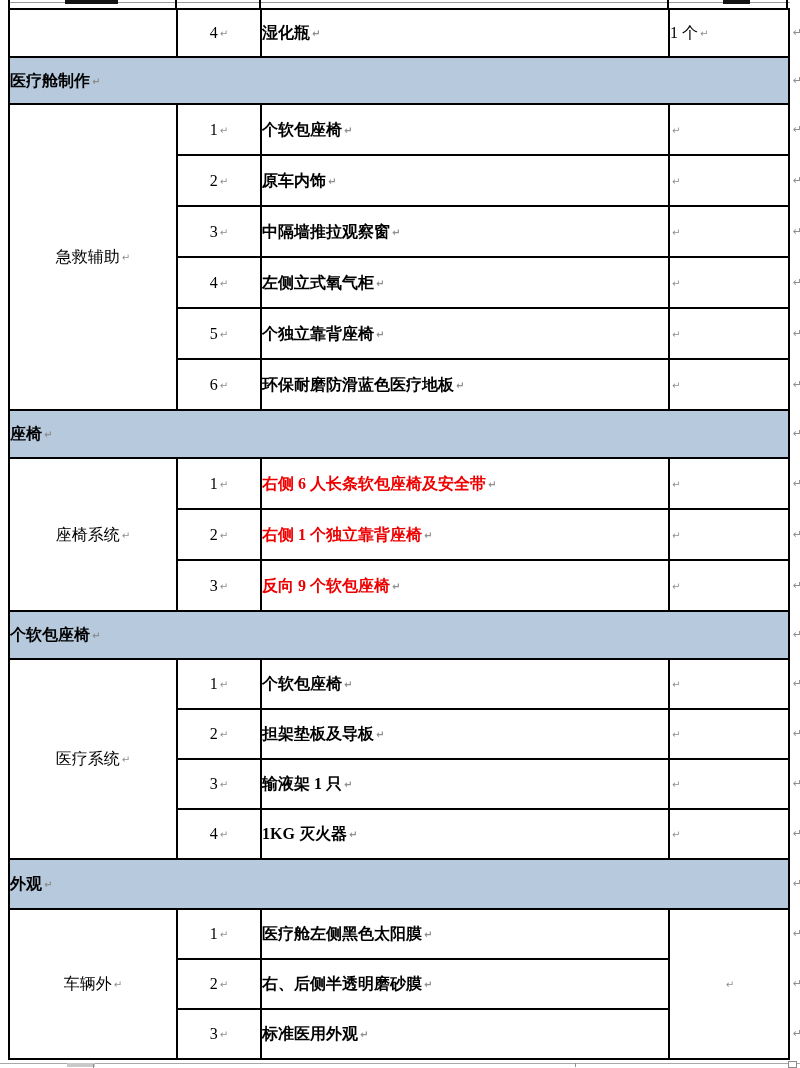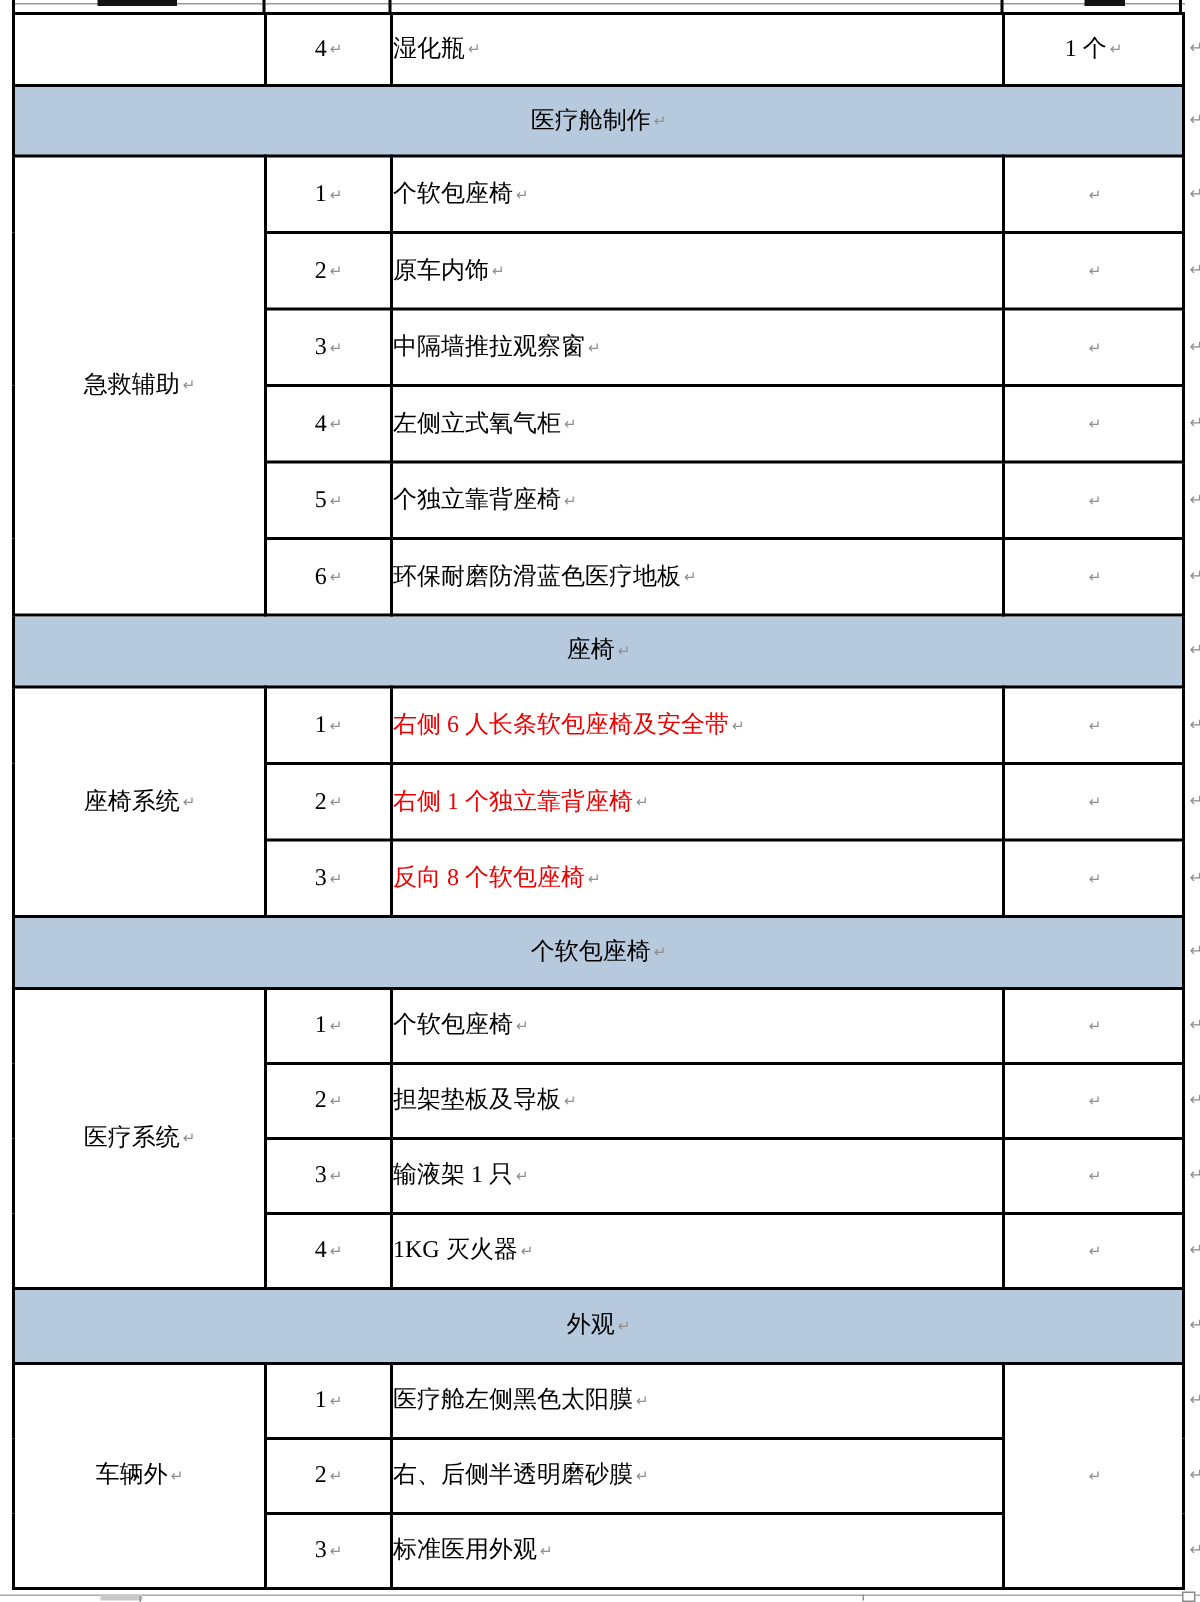--- a/index.html
+++ b/index.html
@@ -28,28 +28,28 @@
     vertical-align: middle;
     font-size: 16px;
     line-height: 1.25;
     overflow: hidden;
   }
   tr.h48 { height: 48px; }
   tr.h47 { height: 47px; }
   tr.h51 { height: 51px; }
   tr.h50 { height: 50px; }
   td.cell-num   { text-align: center; }
-  td.cell-desc  { text-align: left; padding-left: 6px; }
-  td.cell-qty   { text-align: center; padding-left: 8px; }
+  td.cell-desc  { text-align: left; padding-left: 6px; font-weight: bold; }
+  td.cell-qty   { text-align: left; padding-left: 8px; }
   td.cell-qty-merged { text-align: center; padding-left: 0; }
   td.cell-group { text-align: center; }
   tr.header-row td {
     background: #b7c9dd;
-    text-align: center;
-    font-weight: normal;
+    text-align: left;
+    font-weight: bold;
     font-size: 16px;
     border-top: 3px solid #000000;
     border-bottom: 3px solid #000000;
   }
   .red-text { color: #ee0000; }
   
   .pm {
     color: #8f8f8f;
     font-size: 10px;
     font-family: "DejaVu Sans", sans-serif;
@@ -149,21 +149,21 @@
         <td class="cell-desc"><span class="red-text">右侧 6 人长条软包座椅及安全带</span><span class="pm">↵</span></td>
         <td class="cell-qty"><span class="pm">↵</span></td>
       </tr>
       <tr class="h51">
         <td class="cell-num"><span>2</span><span class="pm">↵</span></td>
         <td class="cell-desc"><span class="red-text">右侧 1 个独立靠背座椅</span><span class="pm">↵</span></td>
         <td class="cell-qty"><span class="pm">↵</span></td>
       </tr>
       <tr class="h51">
         <td class="cell-num"><span>3</span><span class="pm">↵</span></td>
-        <td class="cell-desc"><span class="red-text">反向 8 个软包座椅</span><span class="pm">↵</span></td>
+        <td class="cell-desc"><span class="red-text">反向 9 个软包座椅</span><span class="pm">↵</span></td>
         <td class="cell-qty"><span class="pm">↵</span></td>
       </tr>
 
       <tr class="header-row h48">
         <td colspan="4"><span>个软包座椅</span><span class="pm">↵</span></td>
       </tr>
       <tr class="h50">
         <td class="cell-group" rowspan="4"><span>医疗系统</span><span class="pm">↵</span></td>
         <td class="cell-num"><span>1</span><span class="pm">↵</span></td>
         <td class="cell-desc"><span>个软包座椅</span><span class="pm">↵</span></td>

